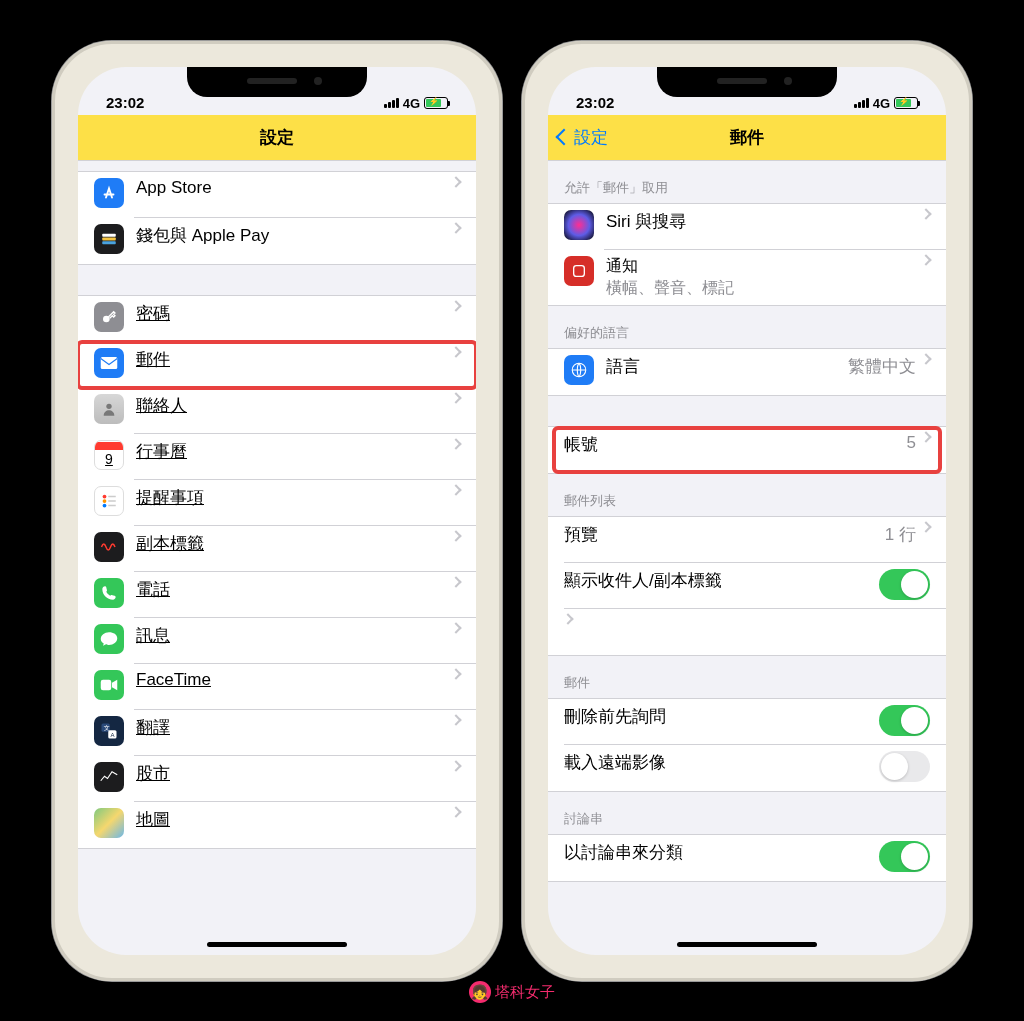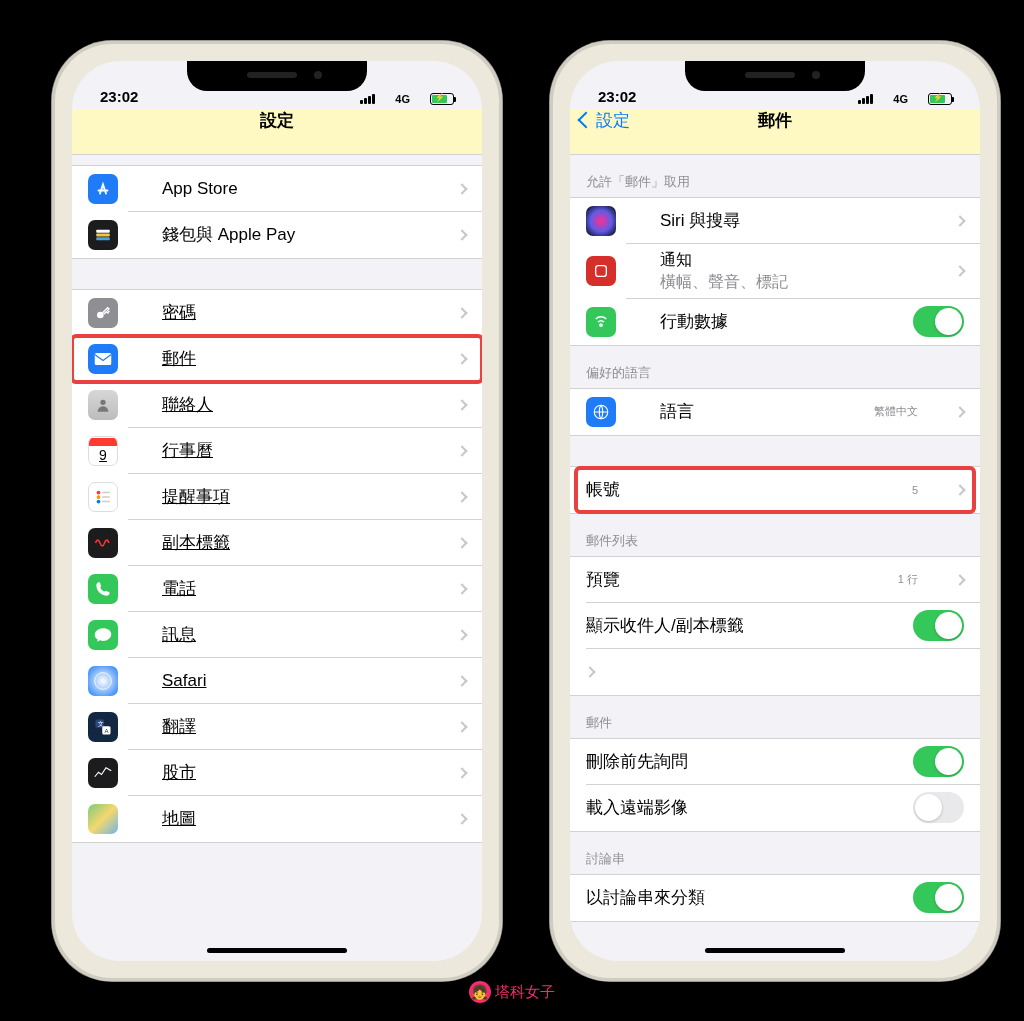--- a/index.html
+++ b/index.html
@@ -3,24 +3,23 @@
 <meta charset="utf-8">
 <style>
 * { margin: 0; padding: 0; box-sizing: border-box; font-family: -apple-system, "Helvetica Neue", sans-serif; }
 body { background: #000; width: 1024px; height: 1021px; display: flex; justify-content: center; align-items: center; gap: 20px; }
 
 .phone-frame {
   width: 450px;
   height: 940px;
   background: #ece8dc;
   border-radius: 60px;
-  padding: 20px;
+  padding: 26px;
   position: relative;
   box-shadow: inset 0 0 0 3px #d0ccc0, 0 0 0 1px #999;
-  margin-left: 28px;
 }
 
 .phone-screen {
   width: 100%;
   height: 100%;
   background: #f2f2f7;
   border-radius: 48px;
   overflow: hidden;
   position: relative;
 }
@@ -55,43 +54,44 @@
 
 .status-bar {
   height: 48px;
   display: flex;
   justify-content: space-between;
   align-items: flex-end;
   padding: 0 28px 4px;
   font-size: 15px;
   font-weight: 600;
 }
-.status-right { display: flex; align-items: center; gap: 20px; font-size: 11px; }
+.status-right { display: flex; align-items: center; gap: 4px; font-size: 13px; }
 .signal-bars { display: flex; gap: 1px; align-items: flex-end; }
 .signal-bars span { width: 3px; background: #000; border-radius: 1px; }
 .signal-bars span:nth-child(1){height:4px}
 .signal-bars span:nth-child(2){height:6px}
 .signal-bars span:nth-child(3){height:8px}
 .signal-bars span:nth-child(4){height:10px}
 .battery {
   width: 24px; height: 12px;
   border: 1px solid #000;
   border-radius: 3px;
   position: relative;
   display: flex; align-items: center;
 }
 .battery::after { content:''; position:absolute; right:-3px; top:3px; width:2px; height:5px; background:#000; border-radius:0 1px 1px 0; }
 .battery-fill { width: 70%; height: 8px; background: #34c759; margin-left: 1px; border-radius: 1px; position: relative; }
 .battery-fill::after { content:'⚡'; position: absolute; font-size: 8px; left: 3px; top: -2px; color: #fff; }
 
 .nav-bar {
   height: 46px;
-  background: #fef9c3;
+  background: #fde047;
   border-bottom: 1px solid #d1d1d6;
   display: flex;
+  align-items: center;
   justify-content: center;
   position: relative;
 }
 .nav-title { font-size: 17px; font-weight: 600; }
 .back-btn {
   position: absolute; left: 10px;
   display: flex; align-items: center;
   color: #007aff; font-size: 17px;
 }
 .back-btn::before {
@@ -112,25 +112,23 @@
 }
 
 .cell-group {
   background: #fff;
   border-top: 0.5px solid #d1d1d6;
   border-bottom: 0.5px solid #d1d1d6;
 }
 
 .cell {
   display: flex;
-  align-items: center;
   min-height: 46px;
   padding: 6px 16px 6px 16px;
   position: relative;
-  gap: 32px;
 }
 .cell:not(:last-child)::after {
   content: '';
   position: absolute;
   bottom: 0;
   height: 0.5px;
   background: #d1d1d6;
 }
 .cell.with-icon:not(:last-child)::after { left: 56px; right: 0; }
 .cell.no-icon:not(:last-child)::after { left: 16px; right: 0; }
@@ -143,21 +141,21 @@
   align-items: center;
   justify-content: center;
   color: #fff;
   font-size: 16px;
   flex-shrink: 0;
 }
 
 .cell-label { font-size: 17px; flex: 1; }
 .cell-sub { font-size: 16px; color: #8e8e93; margin-top: 1px; }
 .cell-body { flex: 1; }
-.cell-detail { font-size: 11px; color: #8e8e93; margin-right: 6px; }
+.cell-detail { font-size: 17px; color: #8e8e93; margin-right: 6px; }
 
 .chevron {
   width: 8px; height: 8px;
   border-right: 2px solid #c7c7cc;
   border-top: 2px solid #c7c7cc;
   transform: rotate(45deg);
 }
 
 .switch {
   width: 51px; height: 31px;
@@ -352,28 +350,27 @@
         <div class="cell with-icon">
           <div class="cell-icon bg-green">
             <svg width="18" height="16" viewBox="0 0 24 20" fill="#fff">
                 <path d="M12 1C6 1 1 5 1 10c0 3 2 5 4 6l-1 3 4-2c1 0 3 1 4 1 6 0 11-4 11-9S18 1 12 1z"></path>
               </svg>
           </div>
           <span class="cell-label">訊息</span>
           <span class="chevron"></span>
         </div>
         <div class="cell with-icon">
-          <div class="cell-icon" style="background:radial-gradient(#fff,#1f7cf6)">
-            <svg width="20" height="20" viewBox="0 0 24 24">
-                <circle cx="12" cy="12" r="10" fill="none" stroke="#fff" stroke-width="1"></circle>
-                <path d="M16 8l-3 3-5 5 3-3z" fill="#ff3b30"></path>
-                <path d="M8 16l3-3 5-5-3 3z" fill="#fff"></path>
-              </svg>
-          </div>
-          <span class="cell-label">Safari</span>
+          <div class="cell-icon bg-green">
+            <svg width="18" height="14" viewBox="0 0 24 18" fill="#fff">
+                <rect x="1" y="2" width="14" height="14" rx="3"></rect>
+                <path d="M16 6l7-4v14l-7-4z"></path>
+              </svg>
+          </div>
+          <span class="cell-label">FaceTime</span>
           <span class="chevron"></span>
         </div>
         <div class="cell with-icon">
           <div class="cell-icon" style="background:#142742">
             <svg width="18" height="18" viewBox="0 0 24 24">
                 <rect x="2" y="2" width="11" height="11" rx="2" fill="#2a4a7a"></rect>
                 <rect x="11" y="11" width="11" height="11" rx="2" fill="#fff"></rect>
                 <text x="5" y="11" font-size="8" fill="#fff">文</text>
                 <text x="14" y="20" font-size="8" fill="#142742">A</text>
               </svg>
@@ -440,30 +437,20 @@
             <svg width="16" height="16" viewBox="0 0 24 24" fill="none" stroke="#fff" stroke-width="2">
                 <rect x="4" y="4" width="16" height="16" rx="4"></rect>
               </svg>
           </div>
           <div class="cell-body">
             <div class="cell-label" style="font-size:16px">通知</div>
             <div class="cell-sub">橫幅、聲音、標記</div>
           </div>
           <span class="chevron"></span>
         </div>
-        <div class="cell with-icon">
-          <div class="cell-icon bg-green">
-            <svg width="18" height="18" viewBox="0 0 24 24" fill="none" stroke="#fff" stroke-width="2">
-                <path d="M5 8a10 10 0 0114 0M8 12a6 6 0 018 0"></path>
-                <circle cx="12" cy="16" r="1.5" fill="#fff"></circle>
-              </svg>
-          </div>
-          <span class="cell-label">行動數據</span>
-          <div class="switch switch-on"></div>
-        </div>
       </div>
 
       <div class="section-header">偏好的語言</div>
       <div class="cell-group">
         <div class="cell with-icon">
           <div class="cell-icon bg-blue">
             <svg width="18" height="18" viewBox="0 0 24 24" fill="none" stroke="#fff" stroke-width="1.5">
                 <circle cx="12" cy="12" r="9"></circle>
                 <path d="M3 12h18M12 3c3 3 3 15 0 18M12 3c-3 3-3 15 0 18"></path>
               </svg>

